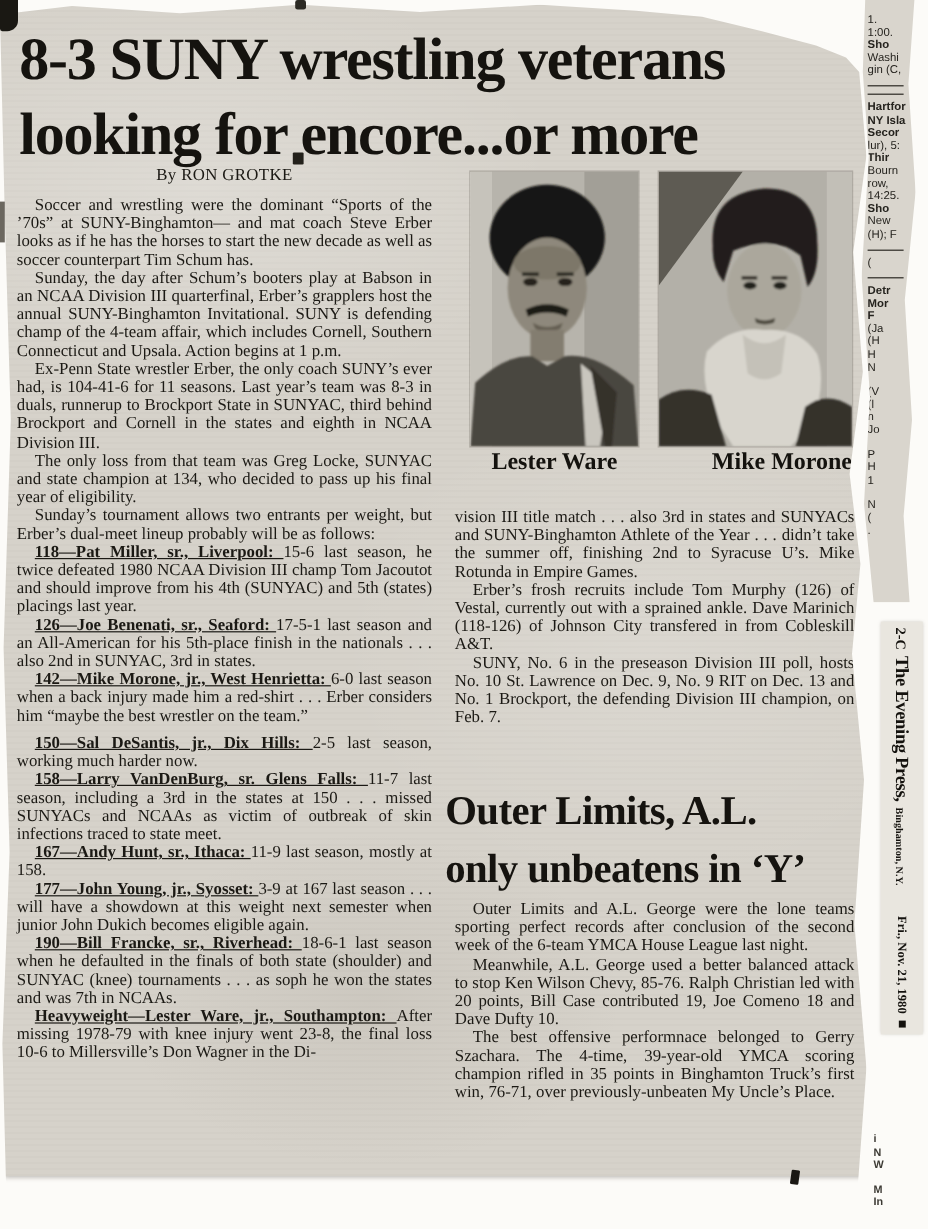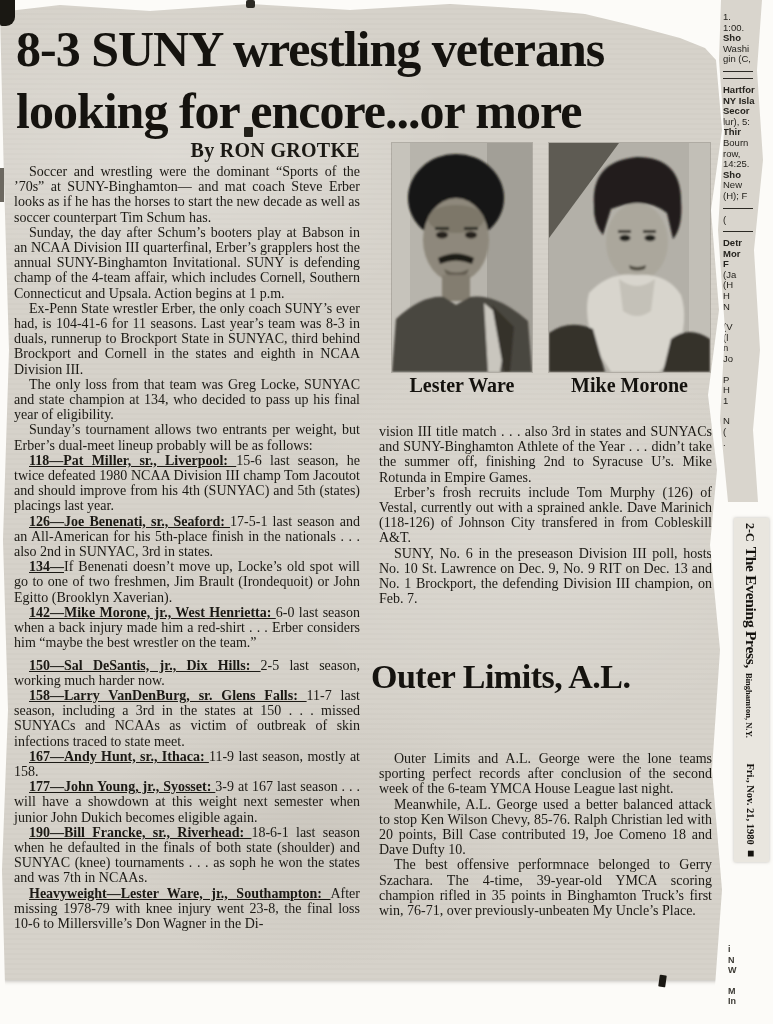--- a/index.html
+++ b/index.html
@@ -24,22 +24,22 @@
       720px 650px, 712px 770px, 722px 890px, 714px 1000px, 718px 1024px,
       6px 1024px, 2px 870px, 8px 710px, 3px 540px, 9px 350px, 4px 180px
     );
     filter: drop-shadow(3px 1px 2px rgba(70,64,56,.38));
   }
   .hl{
     position:absolute;left:16px;top:18px;width:700px;
     font-weight:bold;font-size:50px;line-height:62px;letter-spacing:-1px;color:#15130f;
   }
   .byline{
-    position:absolute;left:14px;top:139px;width:346px;text-align:right;
-    font-weight:bold;font-size:20px;color:#1b1914;letter-spacing:.3px;
+    position:absolute;left:14px;top:139px;width:346px;text-align:center;
+    font-weight:normal;font-size:14px;color:#1b1914;letter-spacing:.3px;
   }
   .col{position:absolute;color:#1b1914;}
   #col1{left:14px;top:164px;width:346px;}
   #col2{left:379px;top:424px;width:333px;}
   #art2col{left:379px;top:751px;width:333px;}
   .par{margin:0;text-align:justify;text-indent:15px;font-size:14px;line-height:15.2px;}
   .par .lead{font-weight:bold;text-decoration:underline;}
   .par.gap-before{margin-top:7px;}
   .par.no-indent{text-indent:0;}
   .hl2{
@@ -47,21 +47,21 @@
     font-weight:bold;font-size:34px;line-height:48px;letter-spacing:-.5px;color:#15130f;
   }
   
   .photo{position:absolute;top:143px;height:229px;box-shadow:0 0 0 1px rgba(60,56,48,.25);}
   #photo1{left:392px;width:140px;}
   #photo2{left:549px;width:161px;}
   .caption{
     position:absolute;top:374px;text-align:center;font-weight:bold;font-size:20px;color:#14120e;
   }
   #cap1{left:392px;width:140px;}
-  #cap2{left:549px;width:161px;}
+  #cap2{left:549px;width:161px;text-align:right;}
   
   #sidepiece{
     position:absolute;left:716px;top:0;width:52px;height:502px;
     background:#d9d5cd;
     clip-path: polygon(5px 0px, 46px 0px, 41px 70px, 47px 160px, 38px 250px, 44px 350px,
       37px 430px, 42px 502px, 12px 502px, 4px 420px, 9px 330px, 2px 230px, 8px 130px, 3px 60px);
     padding:0;
   }
   #fragcol{position:absolute;left:7px;top:12px;}
   .frag{font-family:"Liberation Sans",sans-serif;font-size:9.5px;line-height:10.6px;
@@ -110,21 +110,20 @@
 
   <div id="col1" class="col">
 
   <p class="par"><b class="lead"></b><span>Soccer and wrestling were the dominant “Sports of the ’70s” at SUNY-Binghamton— and mat coach Steve Erber looks as if he has the horses to start the new decade as well as soccer counterpart Tim Schum has.</span></p>
       <p class="par"><b class="lead"></b><span>Sunday, the day after Schum’s booters play at Babson in an NCAA Division III quarterfinal, Erber’s grapplers host the annual SUNY-Binghamton Invitational. SUNY is defending champ of the 4-team affair, which includes Cornell, Southern Connecticut and Upsala. Action begins at 1 p.m.</span></p>
       <p class="par"><b class="lead"></b><span>Ex-Penn State wrestler Erber, the only coach SUNY’s ever had, is 104-41-6 for 11 seasons. Last year’s team was 8-3 in duals, runnerup to Brockport State in SUNYAC, third behind Brockport and Cornell in the states and eighth in NCAA Division III.</span></p>
       <p class="par"><b class="lead"></b><span>The only loss from that team was Greg Locke, SUNYAC and state champion at 134, who decided to pass up his final year of eligibility.</span></p>
       <p class="par"><b class="lead"></b><span>Sunday’s tournament allows two entrants per weight, but Erber’s dual-meet lineup probably will be as follows:</span></p>
       <p class="par"><b class="lead">118—Pat Miller, sr., Liverpool: </b><span>15-6 last season, he twice defeated 1980 NCAA Division III champ Tom Jacoutot and should improve from his 4th (SUNYAC) and 5th (states) placings last year.</span></p>
       <p class="par"><b class="lead">126—Joe Benenati, sr., Seaford: </b><span>17-5-1 last season and an All-American for his 5th-place finish in the nationals . . . also 2nd in SUNYAC, 3rd in states.</span></p>
-      <p class="par"><b class="lead">134—</b><span>If Benenati doesn’t move up, Locke’s old spot will go to one of two freshmen, Jim Brault (Irondequoit) or John Egitto (Brooklyn Xaverian).</span></p>
       <p class="par"><b class="lead">142—Mike Morone, jr., West Henrietta: </b><span>6-0 last season when a back injury made him a red-shirt . . . Erber considers him “maybe the best wrestler on the team.”</span></p>
       <p class="par gap-before"><b class="lead">150—Sal DeSantis, jr., Dix Hills: </b><span>2-5 last season, working much harder now.</span></p>
       <p class="par"><b class="lead">158—Larry VanDenBurg, sr. Glens Falls: </b><span>11-7 last season, including a 3rd in the states at 150 . . . missed SUNYACs and NCAAs as victim of outbreak of skin infections traced to state meet.</span></p>
       <p class="par"><b class="lead">167—Andy Hunt, sr., Ithaca: </b><span>11-9 last season, mostly at 158.</span></p>
       <p class="par"><b class="lead">177—John Young, jr., Syosset: </b><span>3-9 at 167 last season . . . will have a showdown at this weight next semester when junior John Dukich becomes eligible again.</span></p>
       <p class="par"><b class="lead">190—Bill Francke, sr., Riverhead: </b><span>18-6-1 last season when he defaulted in the finals of both state (shoulder) and SUNYAC (knee) tournaments . . . as soph he won the states and was 7th in NCAAs.</span></p>
       <p class="par"><b class="lead">Heavyweight—Lester Ware, jr., Southampton: </b><span>After missing 1978-79 with knee injury went 23-8, the final loss 10-6 to Millersville’s Don Wagner in the Di-</span></p>
     </div>
 
   <div id="photo1" class="photo">
@@ -186,20 +185,21 @@
 
   <div id="col2" class="col">
 
   <p class="par no-indent"><b class="lead"></b><span>vision III title match . . . also 3rd in states and SUNYACs and SUNY-Binghamton Athlete of the Year . . . didn’t take the summer off, finishing 2nd to Syracuse U’s. Mike Rotunda in Empire Games.</span></p>
       <p class="par"><b class="lead"></b><span>Erber’s frosh recruits include Tom Murphy (126) of Vestal, currently out with a sprained ankle. Dave Marinich (118-126) of Johnson City transfered in from Cobleskill A&amp;T.</span></p>
       <p class="par"><b class="lead"></b><span>SUNY, No. 6 in the preseason Division III poll, hosts No. 10 St. Lawrence on Dec. 9, No. 9 RIT on Dec. 13 and No. 1 Brockport, the defending Division III champion, on Feb. 7.</span></p>
     </div>
 
   <div class="hl2">
     <div>Outer Limits, A.L.</div>
+    <div>only unbeatens in ‘Y’</div>
   </div>
 
   <div id="art2col" class="col">
 
   <p class="par"><b class="lead"></b><span>Outer Limits and A.L. George were the lone teams sporting perfect records after conclusion of the second week of the 6-team YMCA House League last night.</span></p>
       <p class="par"><b class="lead"></b><span>Meanwhile, A.L. George used a better balanced attack to stop Ken Wilson Chevy, 85-76. Ralph Christian led with 20 points, Bill Case contributed 19, Joe Comeno 18 and Dave Dufty 10.</span></p>
       <p class="par"><b class="lead"></b><span>The best offensive performnace belonged to Gerry Szachara. The 4-time, 39-year-old YMCA scoring champion rifled in 35 points in Binghamton Truck’s first win, 76-71, over previously-unbeaten My Uncle’s Place.</span></p>
     </div>
 
 </div>

